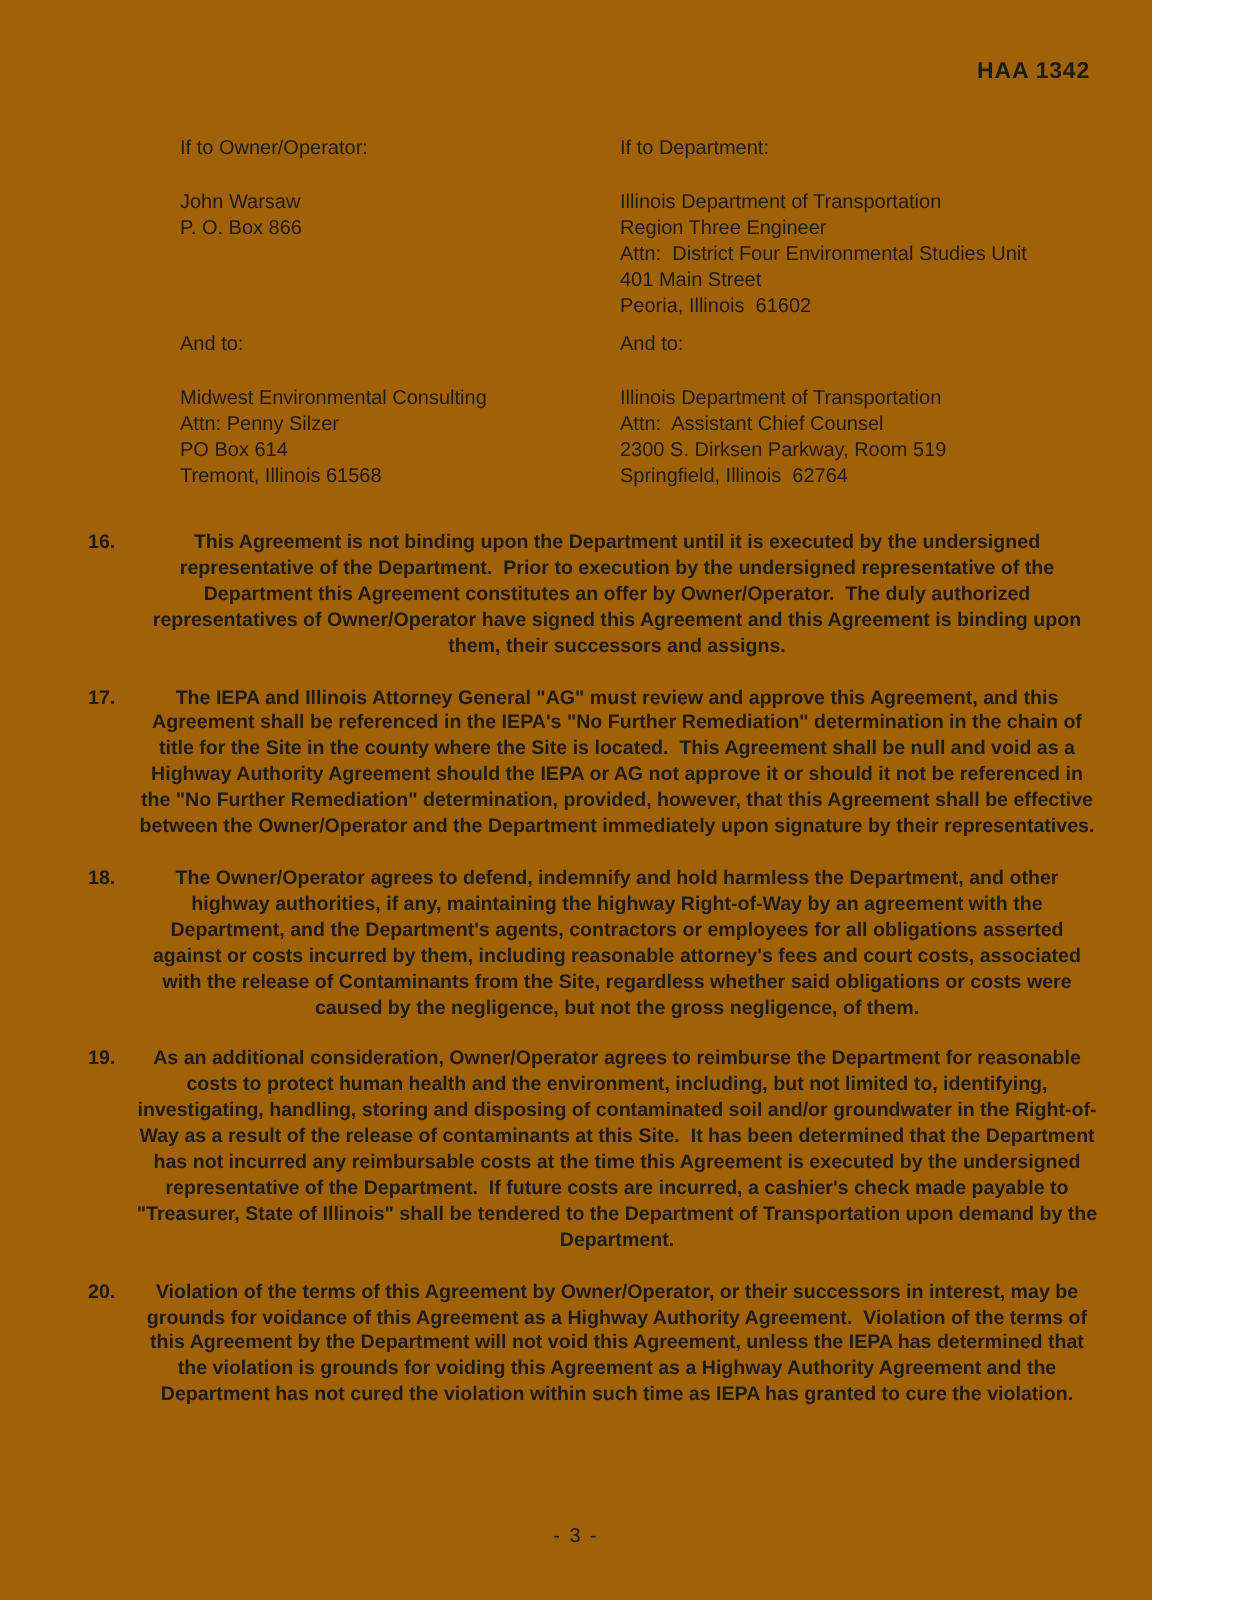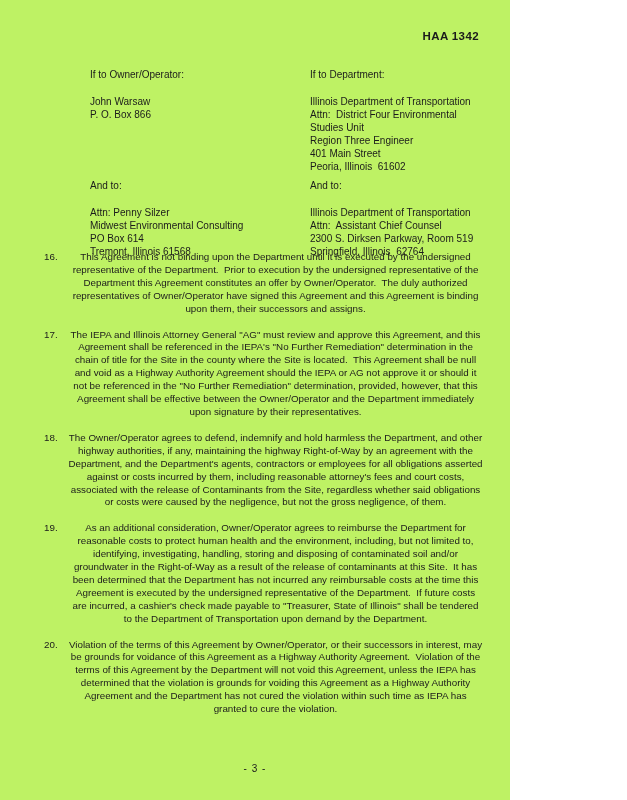--- a/index.html
+++ b/index.html
@@ -2,23 +2,23 @@
 <html><head>
 <meta charset="utf-8">
 <style>
   html, body {
     margin: 0;
     padding: 0;
     background: #ffffff;
   }
   .page {
     position: relative;
-    width: 510px;
+    width: 576px;
     height: 800px;
-    background: #bef264;
+    background: #a16207;
     font-family: "Liberation Sans", sans-serif;
     color: #1b1b1b;
     overflow: hidden;
   }
   .doc-number {
     position: absolute;
     top: 30px;
     right: 31px;
     font-size: 11.5px;
     font-weight: bold;
@@ -39,23 +39,24 @@
   }
   .notice-heading {
     margin-bottom: 14px;
     white-space: pre-wrap;
   }
   .addr-line {
     white-space: pre-wrap;
   }
   .paragraphs {
     position: absolute;
-    top: 251px;
+    top: 266px;
     left: 44px;
     right: 27px;
+    font-weight: bold;
   }
   .para {
     display: flex;
     align-items: flex-start;
     margin-bottom: 13px;
     font-size: 9.8px;
     line-height: 12.9px;
   }
   .para-num {
     flex: none;
@@ -87,30 +88,30 @@
 
     <div class="notice-col">
       <div class="notice-heading">If to Owner/Operator:</div>
       <div class="addr-line">John Warsaw</div>
       <div class="addr-line">P. O. Box 866</div>
     </div>
 
     <div class="notice-col">
       <div class="notice-heading">If to Department:</div>
       <div class="addr-line">Illinois Department of Transportation</div>
+      <div class="addr-line">Region Three Engineer</div>
       <div class="addr-line">Attn:  District Four Environmental Studies Unit</div>
-      <div class="addr-line">Region Three Engineer</div>
       <div class="addr-line">401 Main Street</div>
       <div class="addr-line">Peoria, Illinois  61602</div>
     </div>
 
     <div class="notice-col">
       <div class="notice-heading">And to:</div>
+      <div class="addr-line">Midwest Environmental Consulting</div>
       <div class="addr-line">Attn: Penny Silzer</div>
-      <div class="addr-line">Midwest Environmental Consulting</div>
       <div class="addr-line">PO Box 614</div>
       <div class="addr-line">Tremont, Illinois 61568</div>
     </div>
 
     <div class="notice-col">
       <div class="notice-heading">And to:</div>
       <div class="addr-line">Illinois Department of Transportation</div>
       <div class="addr-line">Attn:  Assistant Chief Counsel</div>
       <div class="addr-line">2300 S. Dirksen Parkway, Room 519</div>
       <div class="addr-line">Springfield, Illinois  62764</div>

